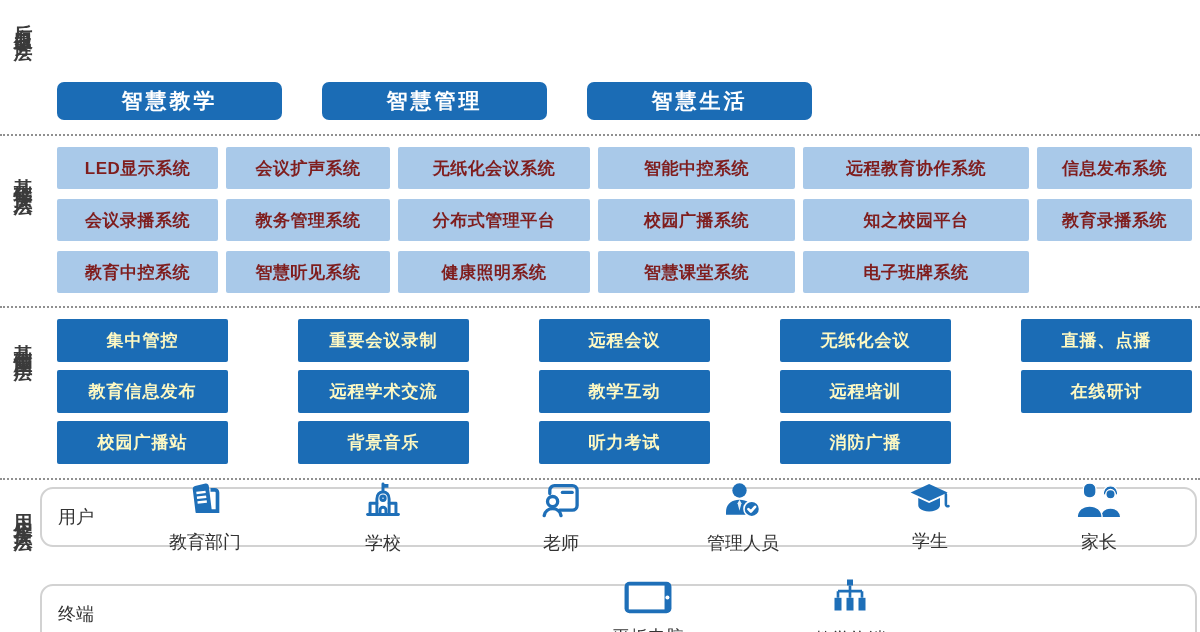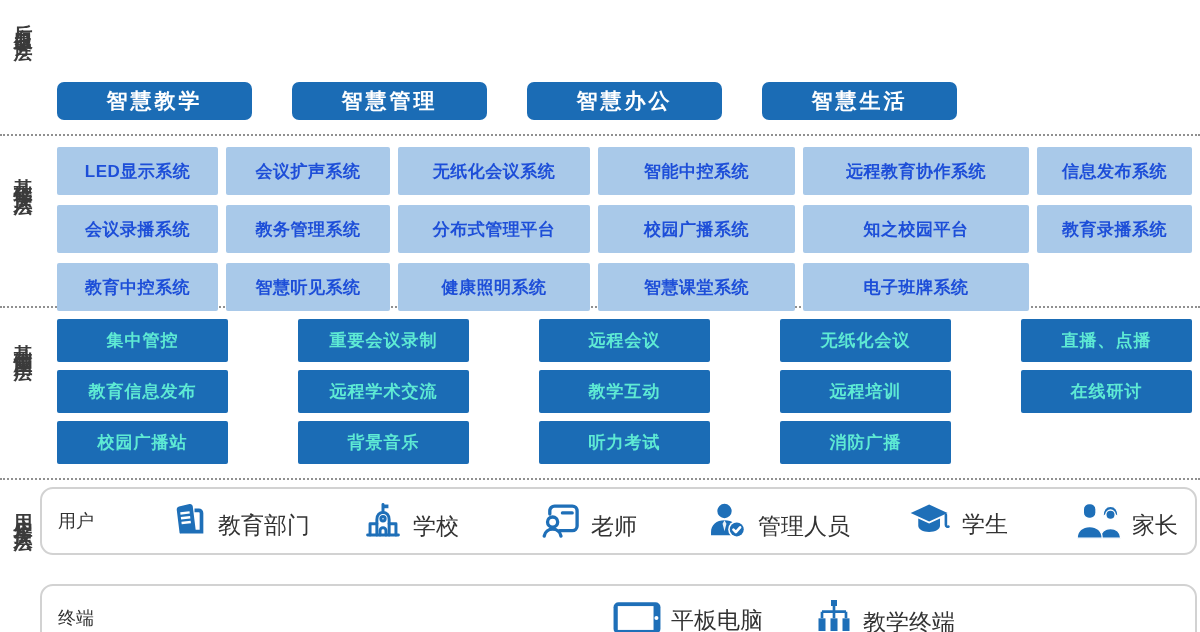--- a/index.html
+++ b/index.html
@@ -9,80 +9,79 @@
   .v-label {
     position:absolute; left:10px;
     writing-mode:vertical-rl; text-orientation:upright;
     font-size:19px; font-weight:600; color:#3b3b3b; letter-spacing:5px;
   }
 
   .dotline { position:absolute; left:0; width:1200px; height:0; border-top:2px dotted #909090; }
 
   .btn-row { position:absolute; top:82px; left:57px; display:flex; gap:40px; }
   .btn {
-    width:195px; height:38px; background:#1b6cb5; border-radius:7px;
+    width:225px; height:38px; background:#1b6cb5; border-radius:7px;
     color:#ffffff; font-size:21px; font-weight:bold; letter-spacing:3px;
     display:flex; align-items:center; justify-content:center;
   }
 
   .access-grid {
     position:absolute; top:147px; left:57px;
     display:grid; grid-template-columns:161px 164px 192px 197px 226px 155px;
     gap:10px 8px;
   }
   .access-cell {
-    height:48px; background:#a9c9e9; border-radius:2px;
-    color:#1d4ed8; font-size:17px; font-weight:600; letter-spacing:0.5px;
+    height:42px; background:#a9c9e9; border-radius:2px;
+    color:#7f1d1d; font-size:17px; font-weight:600; letter-spacing:0.5px;
     display:flex; align-items:center; justify-content:center;
   }
 
   .app-grid {
     position:absolute; top:319px; left:57px;
     display:grid; grid-template-columns:repeat(5,171px);
     gap:8px 70px;
   }
   .app-cell {
     height:43px; background:#1b6cb5; border-radius:2px;
-    color:#5eead4; font-size:17px; font-weight:bold; letter-spacing:1px;
+    color:#fef9c3; font-size:17px; font-weight:bold; letter-spacing:1px;
     display:flex; align-items:center; justify-content:center;
   }
 
   .panel {
-    position:absolute; left:40px; width:1157px; height:68px;
+    position:absolute; left:40px; width:1157px; height:60px;
     border:2px solid #d2d2d2; border-radius:13px; background:#fff;
   }
   .panel-label {
     position:absolute; left:16px; top:50%; transform:translateY(-50%);
     font-size:18px; color:#333333;
   }
   .panel-item {
     position:absolute; top:50%; transform:translateY(-50%);
-    display:flex; align-items:flex-end; gap:9px;
-    font-size:23px; color:#333333; white-space:nowrap;
+    display:flex; align-items:center; gap:9px;
+    font-size:18px; color:#333333; white-space:nowrap;flex-direction:column;
   }
   .panel-item svg { display:block; flex:none; }
 </style>
 </head>
 <body>
 
 <div class="canvas">
 
   <div class="v-label" style="top:8px">后台服务层</div>
   <div class="v-label" style="top:162px">基础接入层</div>
   <div class="v-label" style="top:328px">基础应用层</div>
   <div class="v-label" style="top:498px">用户接入层</div>
 
   <div class="dotline" style="top:134px"></div>
   <div class="dotline" style="top:306px"></div>
   <div class="dotline" style="top:478px"></div>
 
   <div class="btn-row">
     <div class="btn">智慧教学</div>
     <div class="btn">智慧管理</div>
-    <div class="btn">智慧办公</div>
     <div class="btn">智慧生活</div>
   </div>
 
   <div class="access-grid">
     <div class="access-cell">LED显示系统</div>
     <div class="access-cell">会议扩声系统</div>
     <div class="access-cell">无纸化会议系统</div>
     <div class="access-cell">智能中控系统</div>
     <div class="access-cell">远程教育协作系统</div>
     <div class="access-cell">信息发布系统</div>

